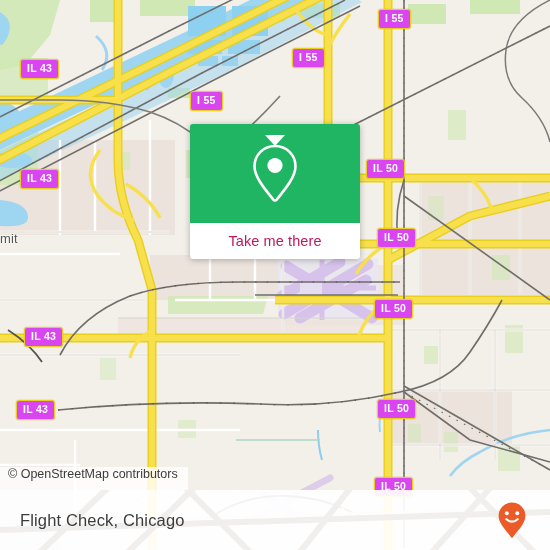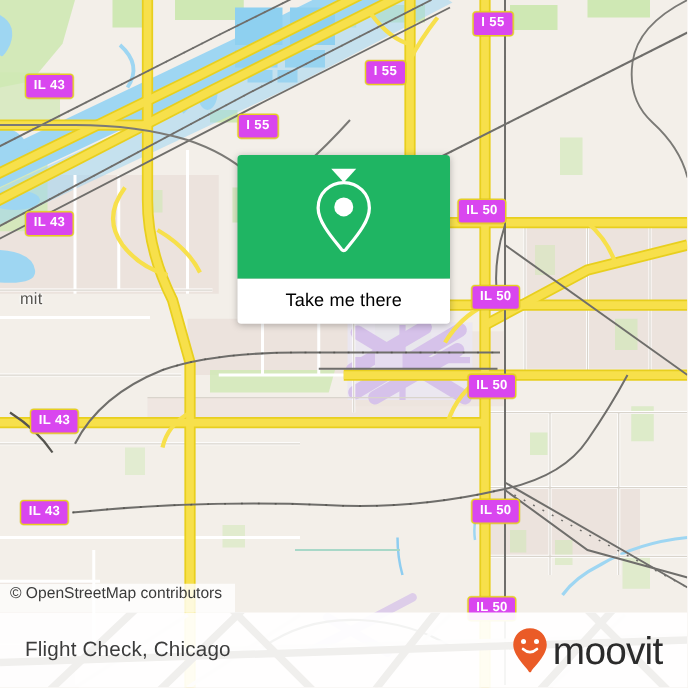--- a/index.html
+++ b/index.html
@@ -74,21 +74,21 @@
   #popup-label-bar {
     background: #ffffff;
     height: 36px;
     border-radius: 0 0 3px 3px;
     display: flex;
     align-items: center;
     justify-content: center;
   }
   #popup-label {
     font-size: 14.5px;
-    color: #000000;
+    color: #be185d;
     letter-spacing: .1px;
   }
   #popup-tail {
     position: absolute;
     left: 50%;
     top: 135px;
     width: 0; height: 0;
     margin-left: -10px;
     border-left: 10px solid transparent;
     border-right: 10px solid transparent;
@@ -414,21 +414,21 @@
           <line x1="60" y1="550" x2="150" y2="492"></line>
           <line x1="150" y1="550" x2="240" y2="492"></line>
           <line x1="300" y1="550" x2="360" y2="492"></line>
           <line x1="440" y1="550" x2="500" y2="492"></line>
           <line x1="0" y1="524" x2="550" y2="508"></line>
         </g>
 
       </g>
     </svg>
 
-    <div class="place-label" style="left:0px; top:231px;margin-left:16px;">mit</div>
+    <div class="place-label" style="left:0px; top:231px;">mit</div>
 
     <div class="shield" style="left:20px;  top:59px;">IL 43</div>
     <div class="shield" style="left:20px;  top:169px;">IL 43</div>
     <div class="shield" style="left:24px;  top:327px;">IL 43</div>
     <div class="shield" style="left:16px;  top:400px;">IL 43</div>
     <div class="shield" style="left:292px; top:48px;">I 55</div>
     <div class="shield" style="left:190px; top:91px;">I 55</div>
     <div class="shield" style="left:378px; top:9px;">I 55</div>
     <div class="shield" style="left:366px; top:159px;">IL 50</div>
     <div class="shield" style="left:377px; top:228px;">IL 50</div>
@@ -469,17 +469,16 @@
 
     <div id="footer-title">Flight Check, Chicago</div>
 
     <div id="brand">
       <svg id="brand-pin" width="30" height="38" viewBox="0 0 30 38">
         <path d="M15 1.5 C7.5 1.5 1.6 7.4 1.6 14.8 C1.6 23.5 11.6 32 14.1 36.3 C14.5 37 15.5 37 15.9 36.3 C18.4 32 28.4 23.5 28.4 14.8 C28.4 7.4 22.5 1.5 15 1.5 Z" fill="#ea5b27"></path>
         <circle cx="9.8" cy="12.2" r="2.0" fill="#ffffff"></circle>
         <circle cx="20.2" cy="12.2" r="2.0" fill="#ffffff"></circle>
         <path d="M9.4 18.2 q5.6 5.0 11.2 0" stroke="#ffffff" stroke-width="2.1" fill="none" stroke-linecap="round"></path>
       </svg>
-      <span id="brand-text">moovit</span>
     </div>
   </div>
 
 </div>
 
 </body></html>

